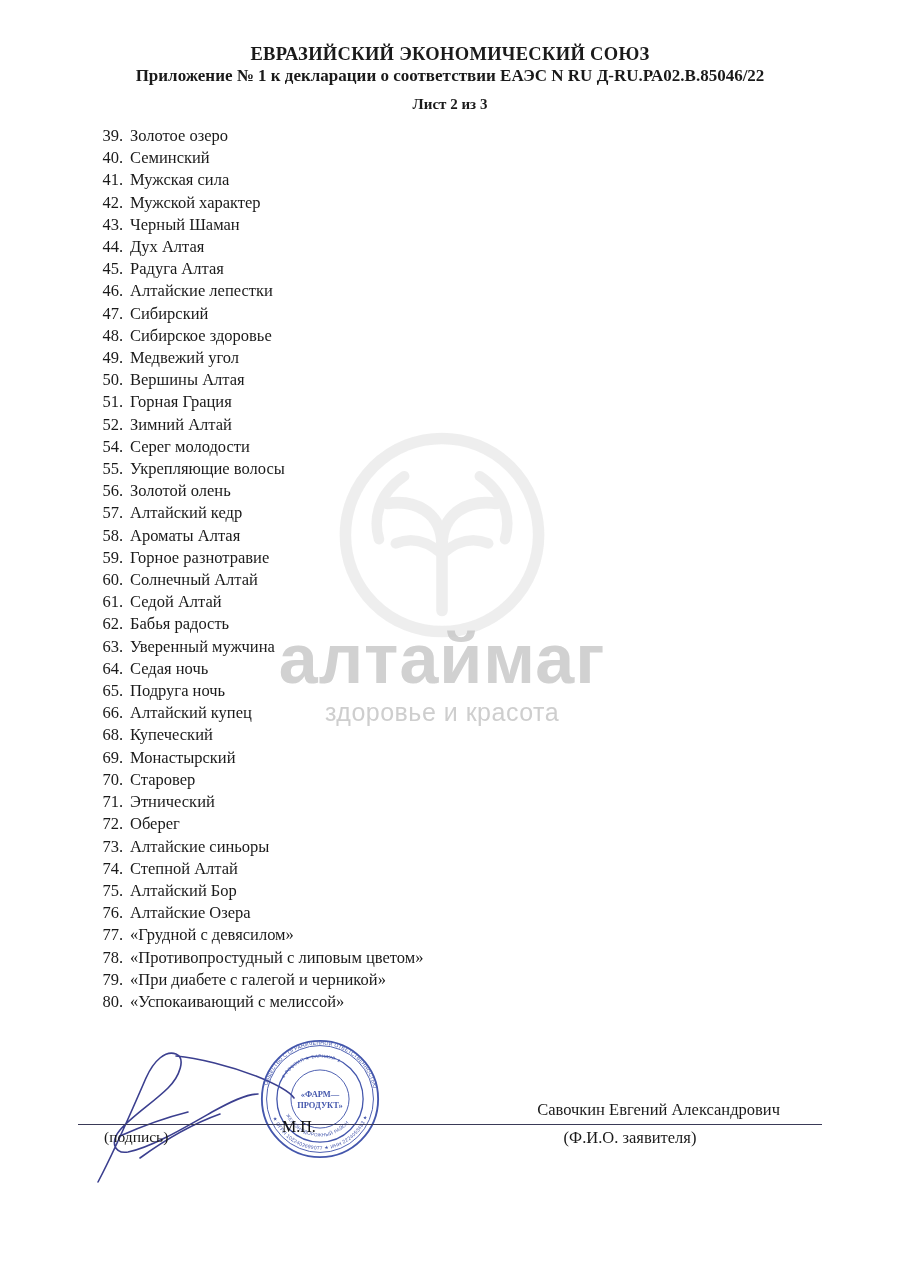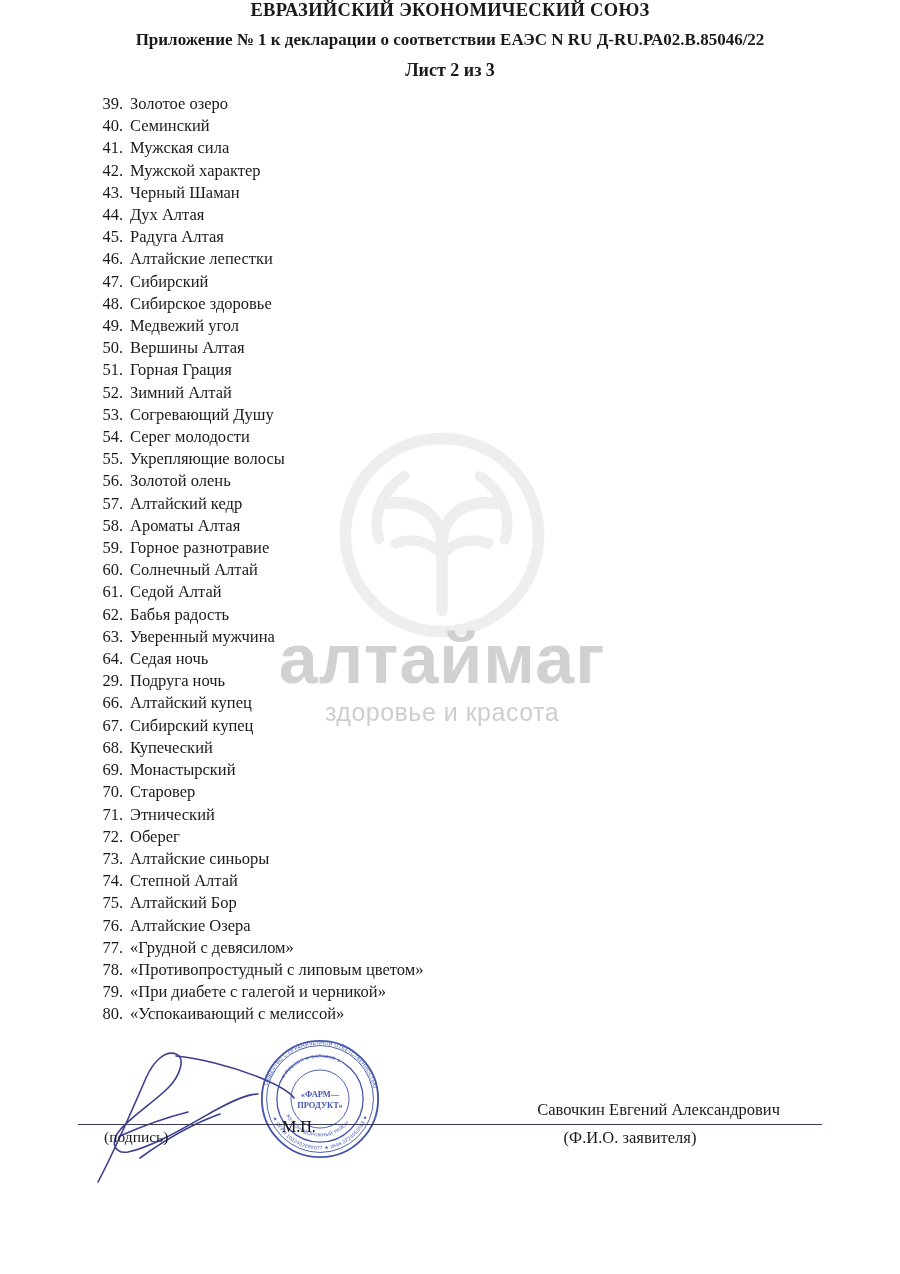--- a/index.html
+++ b/index.html
@@ -59,33 +59,34 @@
     opacity: 0.9;
     margin-top: 4px;
     letter-spacing: 0.5px;
   }
 
   
   .header {
     position: relative;
     z-index: 2;
     text-align: center;
+    padding-top: 44px;
   }
   .header .line1 {
     font-size: 18.5px;
     font-weight: bold;
     letter-spacing: 0.3px;
   }
   .header .line2 {
     font-size: 17px;
     font-weight: bold;
-    margin-top: 9px;
+    margin-top: 1px;
   }
   .header .line3 {
-    font-size: 18px;
+    font-size: 15px;
     font-weight: bold;
     margin-top: 10px;
   }
 
   
   .list {
     position: relative;
     z-index: 2;
     margin: 12px 0 0 0;
     padding: 0;
@@ -246,24 +247,20 @@
       </li>
       <li>
         <span class="num">51.</span>
         <span class="txt">Горная Грация</span>
       </li>
       <li>
         <span class="num">52.</span>
         <span class="txt">Зимний Алтай</span>
       </li>
       <li>
-        <span class="num">53.</span>
-        <span class="txt">Согревающий Душу</span>
-      </li>
-      <li>
         <span class="num">54.</span>
         <span class="txt">Серег молодости</span>
       </li>
       <li>
         <span class="num">55.</span>
         <span class="txt">Укрепляющие волосы</span>
       </li>
       <li>
         <span class="num">56.</span>
         <span class="txt">Золотой олень</span>
@@ -294,30 +291,26 @@
       </li>
       <li>
         <span class="num">63.</span>
         <span class="txt">Уверенный мужчина</span>
       </li>
       <li>
         <span class="num">64.</span>
         <span class="txt">Седая ночь</span>
       </li>
       <li>
-        <span class="num">29.</span>
+        <span class="num">65.</span>
         <span class="txt">Подруга ночь</span>
       </li>
       <li>
         <span class="num">66.</span>
         <span class="txt">Алтайский купец</span>
-      </li>
-      <li>
-        <span class="num">67.</span>
-        <span class="txt">Сибирский купец</span>
       </li>
       <li>
         <span class="num">68.</span>
         <span class="txt">Купеческий</span>
       </li>
       <li>
         <span class="num">69.</span>
         <span class="txt">Монастырский</span>
       </li>
       <li>

